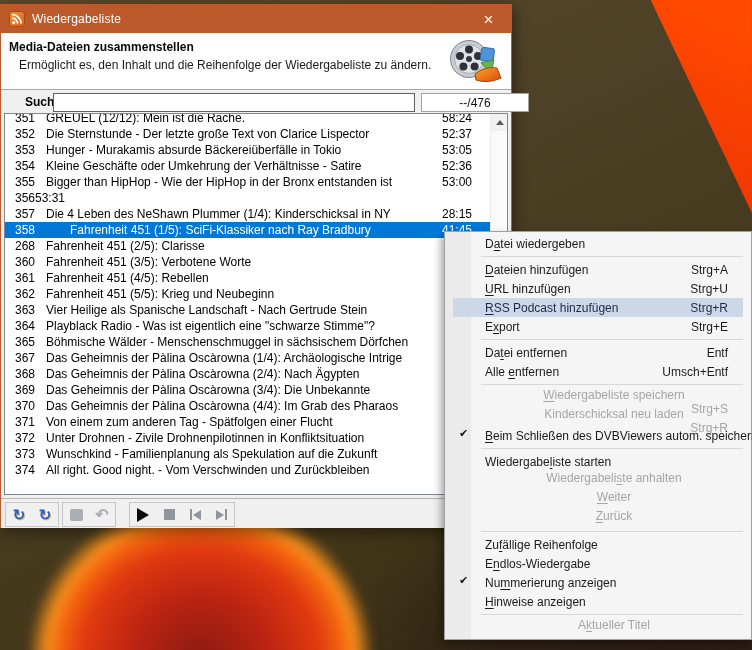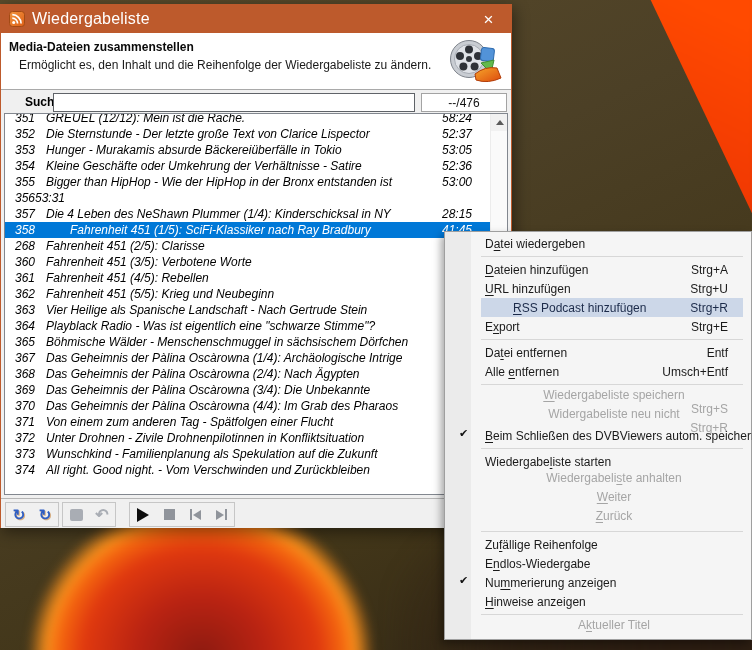--- a/index.html
+++ b/index.html
@@ -17,41 +17,41 @@
     filter: blur(5px); }
   .wp-dark-br { position:absolute; right:-60px; bottom:-80px; width:420px; height:280px;
     background: radial-gradient(ellipse at 70% 70%, #2c1d12 0%, rgba(44,29,18,0.65) 45%, rgba(44,29,18,0) 75%); filter: blur(8px); }
 
   
   .window { position:absolute; left:0; top:4px; width:512px; height:524px;
     background:#f0f0f0; border:1px solid var(--accent); box-shadow: 2px 4px 14px rgba(0,0,0,.45); }
   .titlebar { position:absolute; left:0; top:0; width:100%; height:28px;
     background:var(--accent); display:flex; align-items:center; color:#fff; }
   .titlebar-icon { width:16px; height:16px; margin:0 7px 0 8px; flex:0 0 auto; }
-  .title-text { font-size:16px; letter-spacing:.2px; }
+  .title-text { font-size:12px; letter-spacing:.2px; }
   .close-btn { margin-left:auto; width:45px; height:28px; display:flex; align-items:center; justify-content:center;
     color:#fff; font-size:17px; line-height:1; cursor:default; }
 
   .headerbar { position:absolute; left:0; top:28px; width:100%; height:56px; background:#fff; }
   .h-title { position:absolute; left:8px; top:7px; font-weight:bold; color:#0a0a0a; }
   .h-sub   { position:absolute; left:18px; top:25px; color:#1a1a1a; white-space:nowrap; }
   .h-icon  { position:absolute; right:7px; top:3px; }
 
   .searchrow { position:absolute; left:0; top:84px; width:100%; height:25px; background:#f0f0f0;
     border-top:1px solid #a9a9a9; }
   .search-label { position:absolute; left:24px; top:5px; color:#000;font-weight:bold; }
   .search-input { position:absolute; left:52px; top:3px; width:362px; height:19px;
     border:1px solid #5f6368; background:#fff; font-family:"Liberation Sans",sans-serif; font-size:12px; padding:0 4px; outline:none; }
-  .search-counter { position:absolute; left:420px; top:3px; width:86px; height:19px; background:#fff;
+  .search-counter { position:absolute; left:420px; top:3px; width:108px; height:19px; background:#fff;
     border:1px solid #a3a3a3; display:flex; align-items:center; justify-content:center; color:#111; }
 
   .list { position:absolute; left:3px; top:108px; width:504px; height:382px;
     border:1px solid #82878f; background:#fff; overflow:hidden; }
   .rows { position:absolute; left:0; top:-4px; right:17px; }
-  .row { height:16px; display:flex; align-items:center; white-space:nowrap; color:#000;font-style:italic; }
+  .row { height:16px; display:flex; align-items:center; white-space:nowrap; color:#000; }
   .row .rnum  { width:30px; text-align:right; flex:0 0 auto; }
   .row .rtitle{ margin-left:11px; flex:1 1 auto; overflow:hidden; }
   .row .rdur  { flex:0 0 auto; text-align:right; padding-right:23px; width:48px; }
   .row.sel { background:var(--selection); color:#fff;gap:24px; }
   .scrollbar { position:absolute; right:0; top:0; width:17px; height:100%;
     background:#fafafa; border-left:1px solid #ececec; }
   .sb-up { position:absolute; top:0; left:0; width:17px; height:17px; background:#f1f1f1;
     display:flex; align-items:center; justify-content:center; }
   .sb-up-glyph { width:0; height:0; border-left:4px solid transparent; border-right:4px solid transparent;
     border-bottom:5px solid #5a5a5a; }
@@ -73,21 +73,21 @@
 
   
   .menu { position:absolute; left:444px; top:231px; width:308px; padding:2px 8px;
     background: linear-gradient(to right, #ebebeb 0, #ebebeb 26px, #f5f5f5 26px);
     border:1px solid #9f9f9f; box-shadow: -3px 4px 8px rgba(0,0,0,.35); }
   .mi { height:19px; display:flex; align-items:center; position:relative; color:#1a1a1a; }
   .mi .chk { position:absolute; left:6px; top:1px; font-size:11px; color:#111; }
   .mi .lab { margin-left:32px; white-space:nowrap; }
   .mi .sc  { margin-left:auto; padding-right:15px; white-space:nowrap; }
   .mi.dis  { color:#a5a5a5;flex-direction:column; }
-  .mi.hot  { background:var(--menuHighlight); color:#1c2b4a;margin-left:28px; }
+  .mi.hot  { background:var(--menuHighlight); color:#1c2b4a; }
   .mi u { text-decoration:underline; text-underline-offset:2px; }
   .msep { height:1px; background:#d7d7d7; margin:3px 0 3px 28px; }
 </style>
 </head>
 <body>
 
 <div class="desktop">
   <div class="wp-stripe"></div>
   <div class="wp-flower"></div>
   <div class="wp-dark-br"></div>
@@ -347,21 +347,21 @@
         <span class="sc">Umsch+Entf</span>
       </div>
       <div class="msep"></div>
       <div class="mi dis">
         <span class="chk"></span>
         <span class="lab"><u>W</u>iedergabeliste speichern</span>
         <span class="sc">Strg+S</span>
       </div>
       <div class="mi dis">
         <span class="chk"></span>
-        <span class="lab">Widergabeliste neu nicht</span>
+        <span class="lab">Kinderschicksal neu laden</span>
         <span class="sc">Strg+R</span>
       </div>
       <div class="mi">
         <span class="chk">✔</span>
         <span class="lab"><u>B</u>eim Schließen des DVBViewers autom. speichern</span>
         <span class="sc"></span>
       </div>
       <div class="msep"></div>
       <div class="mi">
         <span class="chk"></span>

